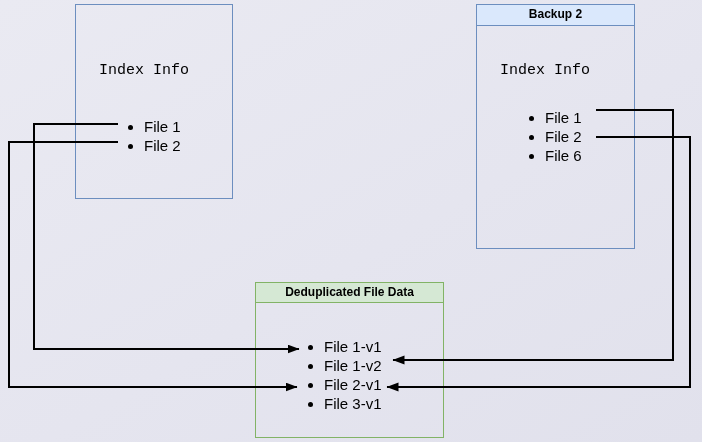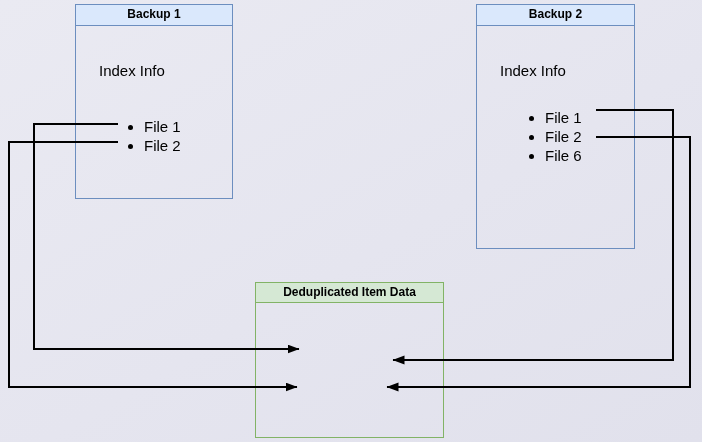--- a/index.html
+++ b/index.html
@@ -31,20 +31,21 @@
     border-bottom: 1.5px solid;
   }
   .blue  .titlebar { background: #dae8fc; border-color: #6c8ebf; height: 20.5px; }
   .green .titlebar { background: #d5e8d4; border-color: #82b366; height: 19.5px; }
   .heading {
     position: absolute;
     left: 23px;
     top: 57px;
     font-size: 15px;
     white-space: nowrap;
+    font-family: Liberation Mono, monospace;
   }
   ul.filelist {
     position: absolute;
     list-style: disc;
     font-size: 15px;
     line-height: 19px;
     left: 52px;
     padding-left: 16px;
     white-space: nowrap;
   }
@@ -66,40 +67,45 @@
     stroke: #000;
     stroke-width: 2;
   }
 </style>
 </head>
 <body>
 
 <div class="canvas">
 
   <div class="box blue" id="backup1">
-    <div class="titlebar">Backup 1</div>
     <div class="heading">Index Info</div>
     <ul class="filelist">
       <li>File 1</li>
       <li>File 2</li>
     </ul>
   </div>
 
   <div class="box blue" id="backup2">
     <div class="titlebar">Backup 2</div>
     <div class="heading">Index Info</div>
     <ul class="filelist">
       <li>File 1</li>
       <li>File 2</li>
       <li>File 6</li>
     </ul>
   </div>
 
   <div class="box green" id="dedup">
-    <div class="titlebar">Deduplicated Item Data</div>
+    <div class="titlebar">Deduplicated File Data</div>
+    <ul class="filelist">
+      <li>File 1-v1</li>
+      <li>File 1-v2</li>
+      <li>File 2-v1</li>
+      <li>File 3-v1</li>
+    </ul>
   </div>
 
   <svg class="connectors" viewBox="0 0 702 442" xmlns="http://www.w3.org/2000/svg">
     <defs>
       <marker id="arrowhead" markerUnits="userSpaceOnUse" markerWidth="13" markerHeight="10" refX="11.5" refY="4.5" orient="auto">
         <path d="M0,0 L12,4.5 L0,9 Z" fill="#000"></path>
       </marker>
     </defs>
     <polyline points="118,124 34,124 34,349 299,349" marker-end="url(#arrowhead)"></polyline>
     <polyline points="118,142 9,142 9,387 297,387" marker-end="url(#arrowhead)"></polyline>

